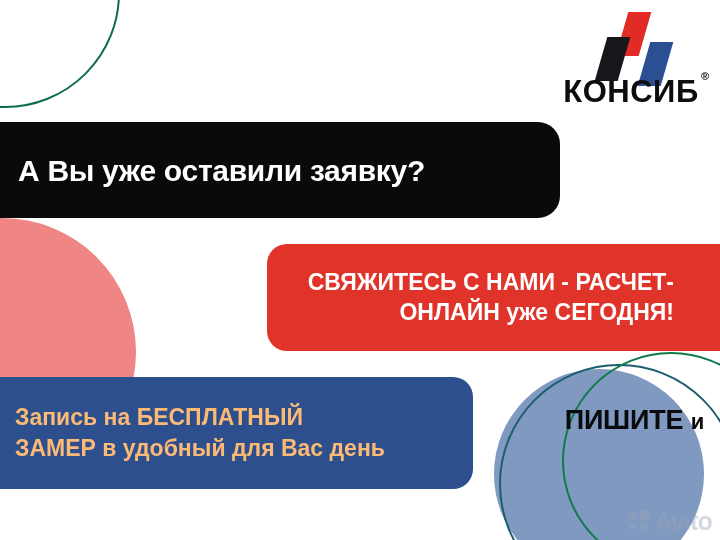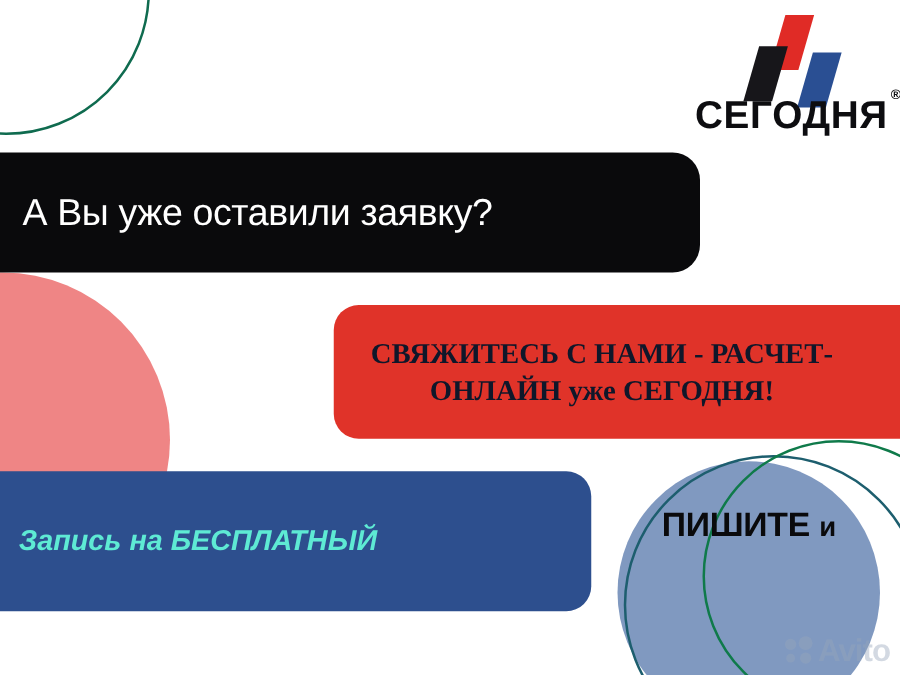--- a/index.html
+++ b/index.html
@@ -121,69 +121,67 @@
     top: 122px;
     width: 600px;
     height: 96px;
     background: #0a0a0c;
     border-radius: 22px;
     padding: 0 40px 0 58px;
   }
   #banner-black .banner-text {
     color: #ffffff;
     font-size: 30px;
-    font-weight: normal;
+    font-weight: bold;
     letter-spacing: -0.3px;
     line-height: 1.1;
   }
 
   #banner-red {
     left: 267px;
     top: 244px;
     width: 500px;
     height: 107px;
     background: #e03329;
     border-radius: 20px;
     padding: 0 24px 0 22px;
   }
   #banner-red .banner-text {
-    color: #0f172a;
+    color: #ffffff;
     font-size: 23px;
     font-weight: bold;
     line-height: 1.28;
-    text-align: center;
+    text-align: right;
     width: 385px;
-    font-family: Liberation Serif, serif;
   }
   #banner-red .lower { font-weight: bold; }
 
   #banner-blue {
     left: -40px;
     top: 377px;
     width: 513px;
     height: 112px;
     background: #2d4f8e;
     border-radius: 20px;
     padding: 0 20px 0 55px;
   }
   #banner-blue .banner-text {
-    color: #5eead4;
+    color: #fdba74;
     font-size: 23px;
     font-weight: bold;
     line-height: 1.35;
-    font-style: italic;
   }
 
   
   #callout {
     position: absolute;
     left: 494px;
     top: 404px;
     width: 210px;
-    text-align: center;
+    text-align: right;
     color: #0a0a0c;
     font-size: 27px;
     font-weight: bold;
     line-height: 1.22;
     letter-spacing: -0.2px;
   }
   #callout .lower { font-size: 22px; }
 
   
   #avito {
@@ -228,39 +226,40 @@
   <div class="deco" id="ring-bottom-teal"></div>
   <div class="deco" id="ring-bottom-green"></div>
 
   <div id="logo">
     <div id="logo-marks">
       <span class="para" id="mark-red"></span>
       <span class="para" id="mark-black"></span>
       <span class="para" id="mark-blue"></span>
     </div>
     <div id="logo-wordmark">
-      <span>СЕГОДНЯ</span>
+      <span>КОНСИБ</span>
       <span id="logo-reg">®</span>
     </div>
   </div>
 
   <div class="banner" id="banner-black">
     <div class="banner-text">А Вы уже оставили заявку?</div>
   </div>
 
   <div class="banner" id="banner-red">
     <div class="banner-text">
       <span>СВЯЖИТЕСЬ С НАМИ - РАСЧЕТ-</span>
       <span>ОНЛАЙН </span><span class="lower">уже </span><span>СЕГОДНЯ!</span>
     </div>
   </div>
 
   <div class="banner" id="banner-blue">
     <div class="banner-text">
       <div>Запись на БЕСПЛАТНЫЙ</div>
+      <div>ЗАМЕР в удобный для Вас день</div>
     </div>
   </div>
 
   <div id="callout">
     <div><span>ПИШИТЕ </span><span class="lower">и</span></div>
   </div>
 
   <div id="avito">
     <span id="avito-dots">
       <i></i>

